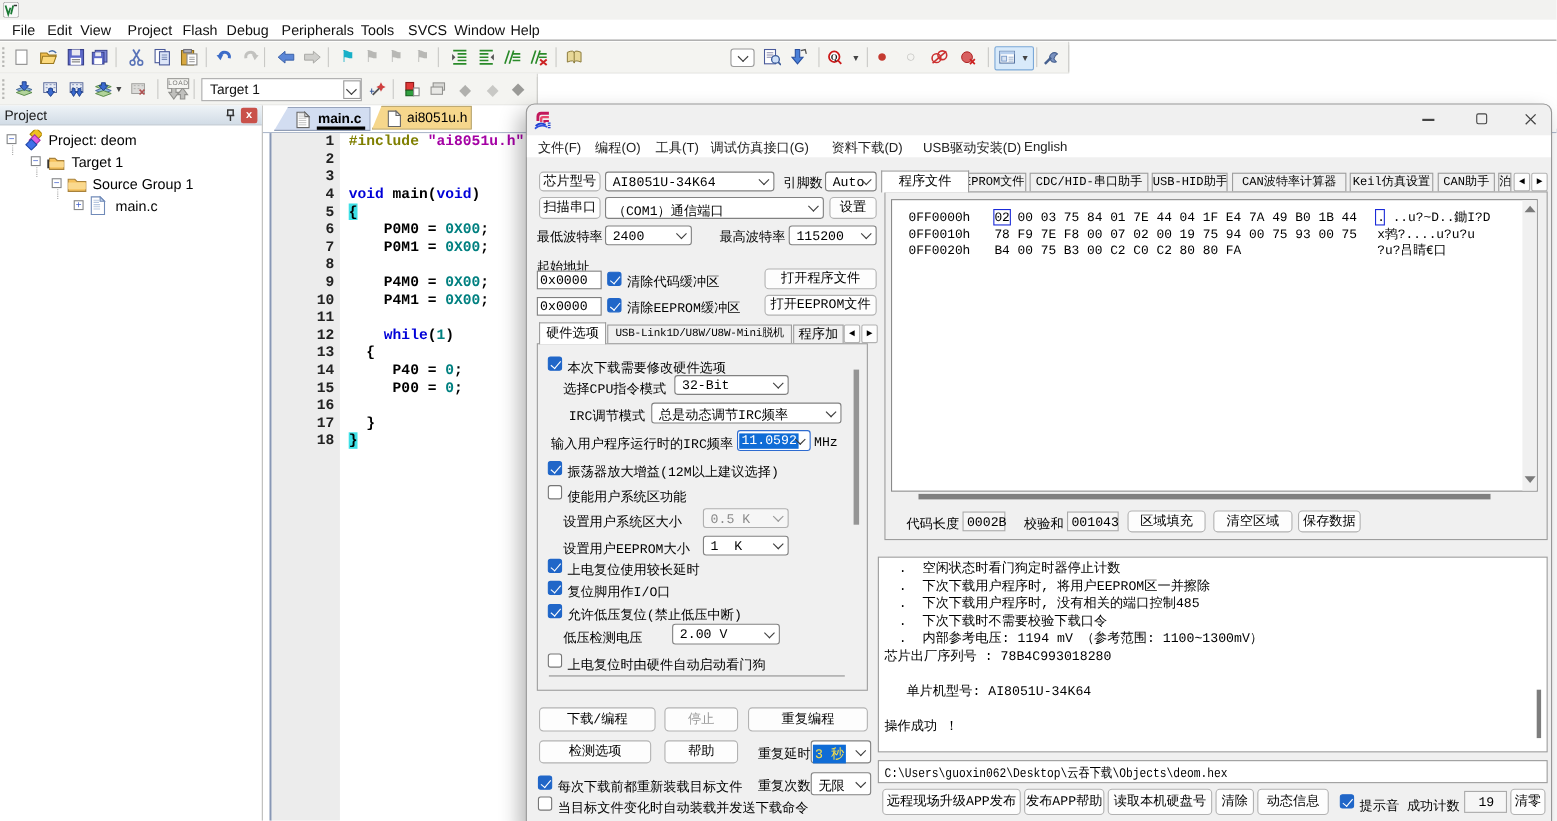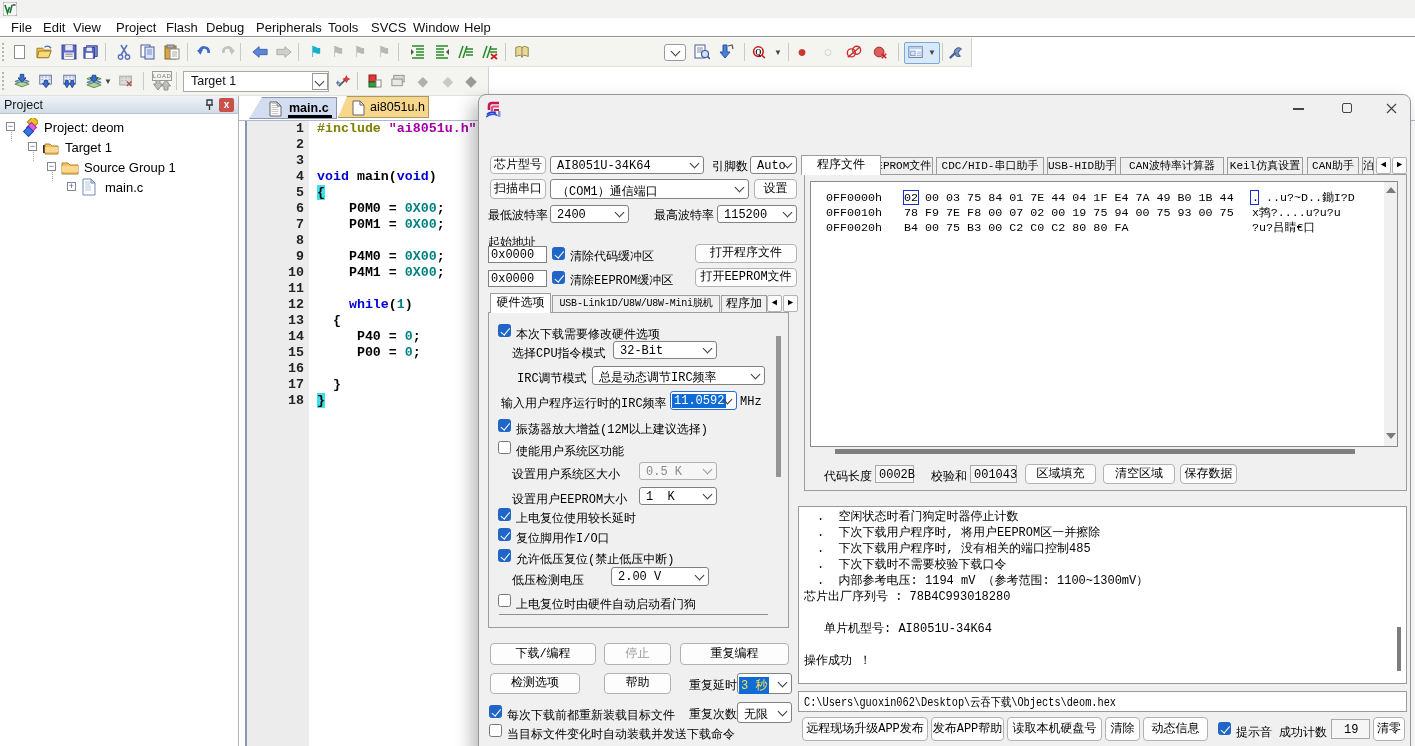--- a/index.html
+++ b/index.html
@@ -347,20 +347,29 @@
 <div class="ln" style="top:176px">12</div><div class="cd" style="top:176px">    <span class="kw">while</span>(<span class="num">1</span>)</div>
 <div class="ln" style="top:192px">13</div><div class="cd" style="top:192px">  {</div>
 <div class="ln" style="top:208px">14</div><div class="cd" style="top:208px">     P40 = <span class="num">0</span>;</div>
 <div class="ln" style="top:224px">15</div><div class="cd" style="top:224px">     P00 = <span class="num">0</span>;</div>
 <div class="ln" style="top:240px">16</div>
 <div class="ln" style="top:256px">17</div><div class="cd" style="top:256px">  }</div>
 <div class="ln" style="top:272px">18</div><div class="cd" style="top:272px"><span class="brace">}</span></div>
 </div>
 </div>
 <div id="dlg">
+<div id="dlgmenu">
+<span style="left:10px">文件(F)</span>
+      <span style="left:62px">编程(O)</span>
+      <span style="left:117px">工具(T)</span>
+      <span style="left:167px">调试仿真接口(G)</span>
+      <span style="left:277px">资料下载(D)</span>
+      <span style="left:360px">USB驱动安装(D)</span>
+      <span style="left:452px">English</span>
+</div>
 <div id="dlgleft">
 
 <div class="btn" style="left:11px;top:61px;width:56px;height:18px;line-height:16px">芯片型号</div>
 <div class="cmb" style="left:71px;top:61px;width:154px;height:18px">
         <span class="v">AI8051U-34K64</span>
         <span class="chev" style="top:3px"></span>
       </div>
 <div class="lbl" style="left:233px;top:63px">引脚数</div>
 <div class="cmb" style="left:271px;top:61px;width:47px;height:18px">
         <span class="v">Auto</span>
@@ -450,21 +459,21 @@
         <span class="chev" style="top:4px"></span>
       </div>
 <div class="cbu" style="left:19px;top:499px"></div>
       <div class="lbl" style="left:37px;top:501px">上电复位时由硬件自动启动看门狗</div>
 <div class="abs" style="left:20px;top:519px;width:269px;height:1px;background:#8f8f8f"></div>
 <div class="abs" style="left:297px;top:241px;width:5px;height:141px;background:#959595"></div>
 
 <div class="btn" style="left:11px;top:548px;width:106px;height:22px;line-height:20px">下载/编程</div>
 <div class="btn" style="left:125px;top:548px;width:67px;height:22px;line-height:20px;color:#9b9b9b">停止</div>
 <div class="btn" style="left:201px;top:548px;width:109px;height:22px;line-height:20px">重复编程</div>
-<div class="btn" style="left:11px;top:578px;width:90px;height:21px;line-height:19px">检测选项</div>
+<div class="btn" style="left:11px;top:578px;width:102px;height:21px;line-height:19px">检测选项</div>
 <div class="btn" style="left:125px;top:578px;width:67px;height:21px;line-height:19px">帮助</div>
 <div class="lbl" style="left:210px;top:582px">重复延时</div>
 <div class="cmb" style="left:258px;top:578px;width:55px;height:21px">
         <span class="v" style="left:1px;top:3px;background:#0f6cd6;color:#fde047;padding:0 2px">3 秒</span>
         <span class="chev" style="top:5px"></span>
       </div>
 <div class="cb" style="left:10px;top:610px"></div>
       <div class="lbl" style="left:28px;top:612px">每次下载前都重新装载目标文件</div>
 <div class="lbl" style="left:210px;top:611px">重复次数</div>
 <div class="cmb" style="left:258px;top:607px;width:55px;height:21px">

